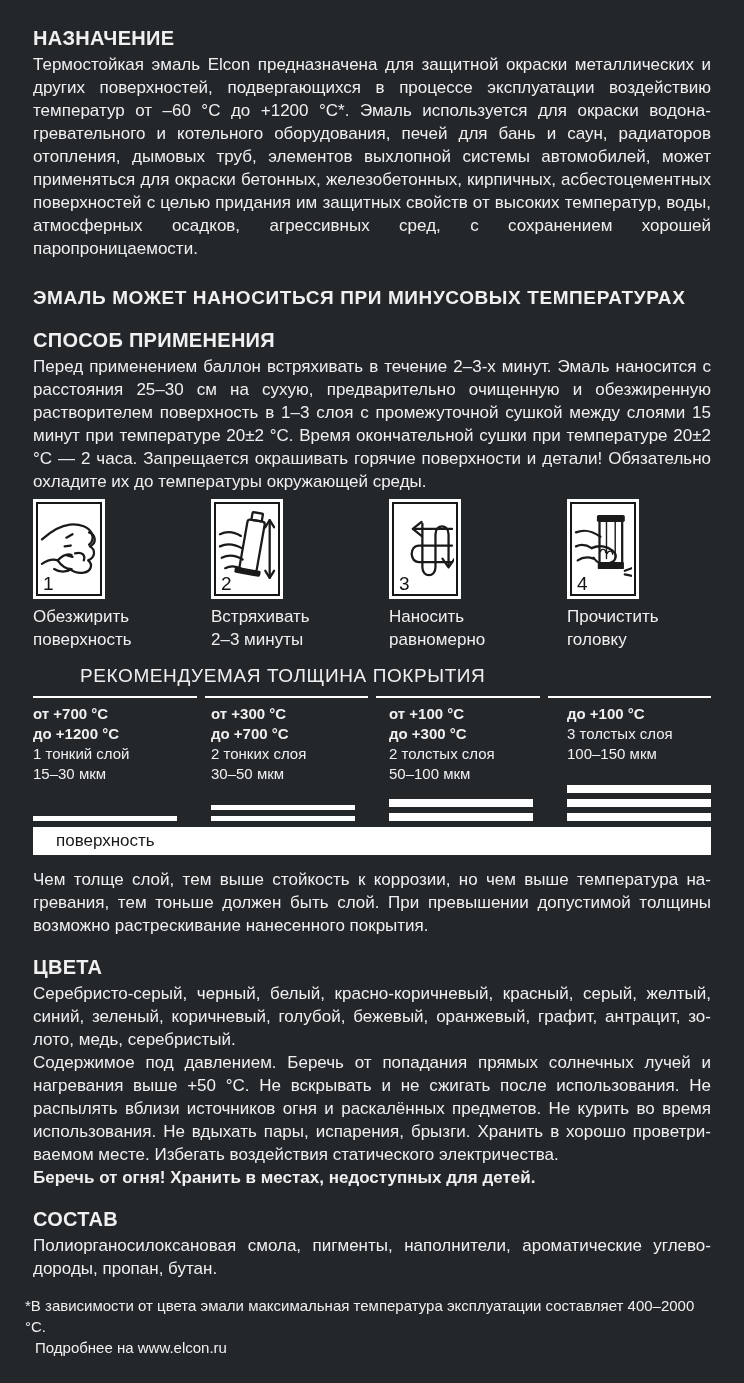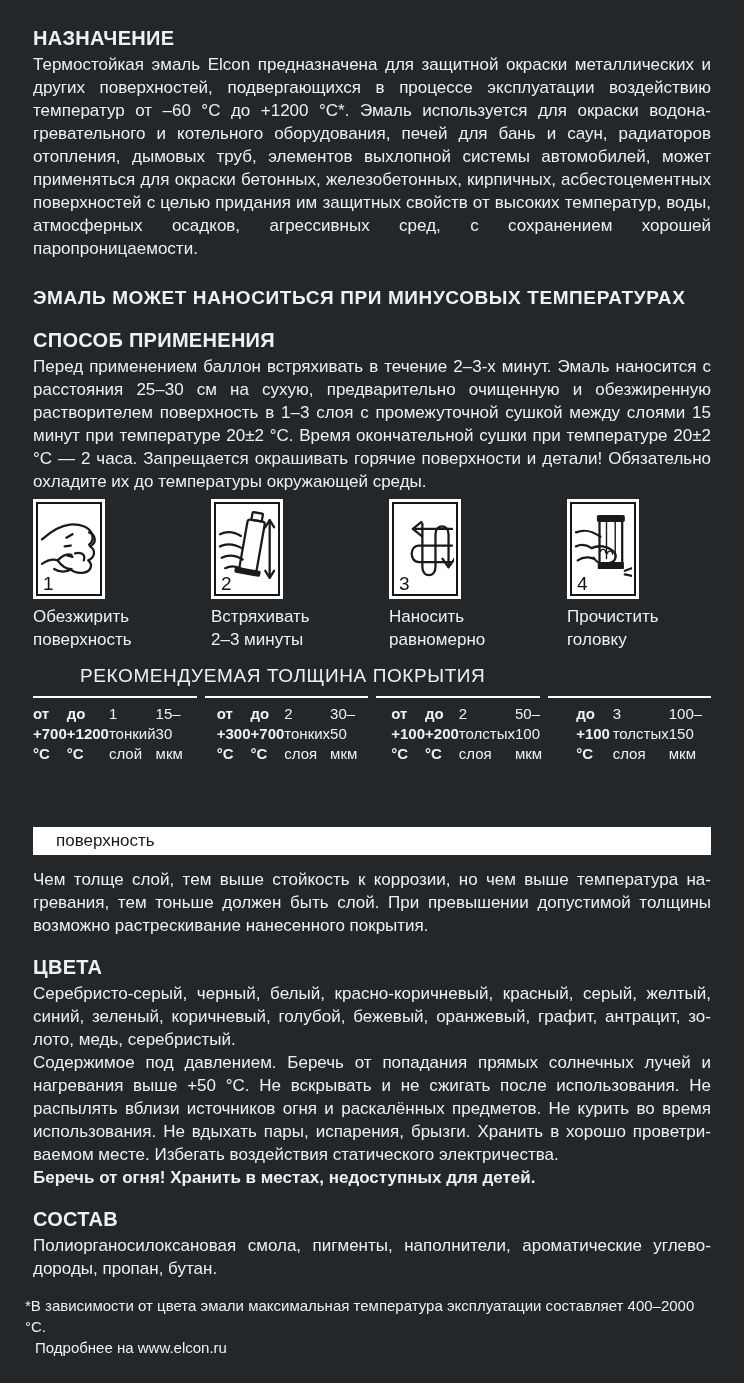--- a/index.html
+++ b/index.html
@@ -57,21 +57,21 @@
 
   
   .tt-heading { margin-top: 13px; margin-left: 47px; }
   .tt-rule { margin-top: 8px; display: flex; gap: 8px; }
   .tt-rule i { flex: 1; height: 2px; background: #ffffff; }
   .tt-grid {
     margin-top: 6px; height: 117px;
     display: grid; grid-template-columns: repeat(4, 1fr);
     column-gap: 34px;
   }
-  .tt-col { display: flex; flex-direction: row; }
+  .tt-col { display: flex; flex-direction: column; }
   .tt-line { font-size: 15px; line-height: 20px; }
   .tt-line.b { font-weight: 700; }
   .tt-line:empty { display: none; }
   .tt-stripes { margin-top: auto; display: flex; flex-direction: column; }
   .stripe { display: block; width: 100%; background: #ffffff; }
   .stripe.s-thin  { height: 5px; margin-top: 6px; }
   .stripe.s-thick { height: 8px; margin-top: 6px; }
   .surface-bar {
     margin-top: 6px; height: 28px; background: #ffffff; color: #17181a;
     display: flex; align-items: center; padding-left: 23px; box-sizing: border-box;
@@ -213,21 +213,21 @@
       <div class="tt-line">2 тонких слоя</div>
       <div class="tt-line">30–50 мкм</div>
       <div class="tt-stripes">
         <span class="stripe s-thin"></span>
         <span class="stripe s-thin"></span>
       </div>
     </div>
 
     <div class="tt-col">
       <div class="tt-line b">от +100 °C</div>
-      <div class="tt-line b">до +200 °C</div>
+      <div class="tt-line b">до +300 °C</div>
       <div class="tt-line">2 толстых слоя</div>
       <div class="tt-line">50–100 мкм</div>
       <div class="tt-stripes">
         <span class="stripe s-thick"></span>
         <span class="stripe s-thick"></span>
       </div>
     </div>
 
     <div class="tt-col">
       <div class="tt-line b">до +100 °C</div>

